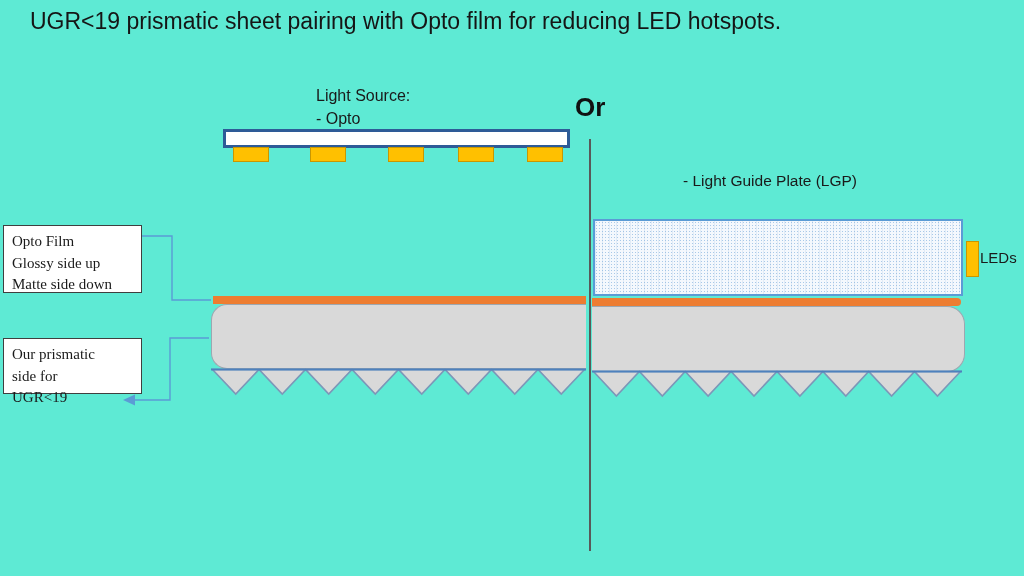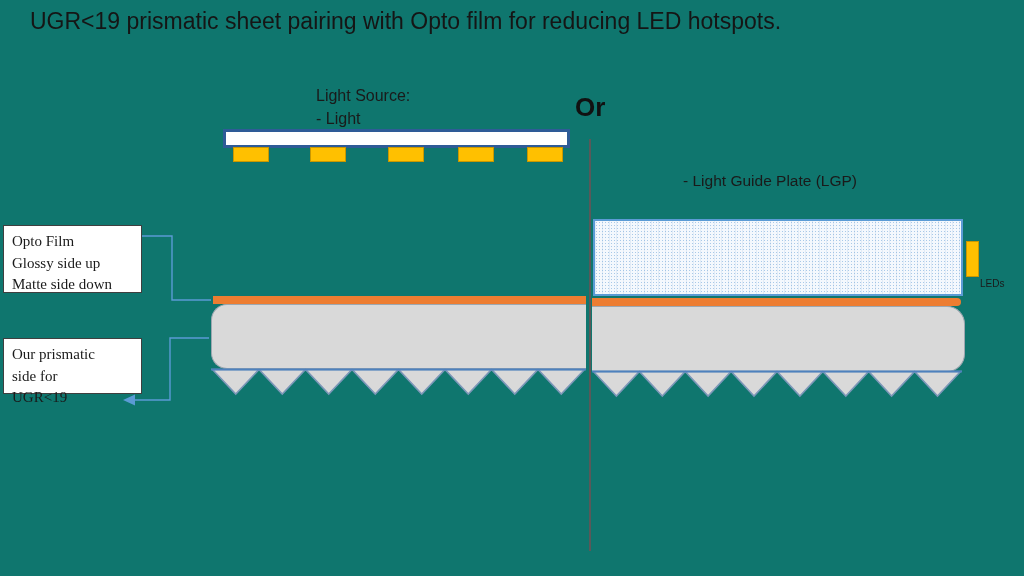--- a/index.html
+++ b/index.html
@@ -2,21 +2,21 @@
 <html><head>
 <meta charset="utf-8">
 <style>
   * { margin: 0; padding: 0; box-sizing: border-box; }
   html, body { background: #ffffff; }
   body { font-family: "Liberation Sans", sans-serif; }
   .canvas {
     position: relative;
     width: 1024px;
     height: 576px;
-    background: #0f766e;
+    background: #5eead4;
     overflow: hidden;
   }
   .title {
     position: absolute;
     left: 30px; top: 8px;
     font-size: 23px;
     font-weight: 500;
     color: #151515;
     white-space: nowrap;
   }
@@ -80,23 +80,22 @@
   .edge-led {
     position: absolute;
     left: 966px; top: 241px;
     width: 13px; height: 36px;
     background: #FFC000;
     border: 1px solid #C99700;
   }
   .edge-led-label {
     position: absolute;
     left: 980px; top: 249px;
-    font-size: 10px;
-    color: #1a1a1a;
-    margin-top: 29px;
+    font-size: 15px;
+    color: #1a1a1a;
   }
   .opto-strip {
     position: absolute;
     height: 8px;
     background: #ED7D31;
   }
   .opto-strip.left { left: 213px; top: 296px; width: 373px; }
   .opto-strip.right { left: 592px; top: 298px; width: 369px; border-radius: 0 4px 4px 0; }
   .prism-sheet {
     position: absolute;
@@ -140,21 +139,21 @@
 </style>
 </head>
 <body>
 
 <div class="canvas">
 
   <div class="title">UGR&lt;19 prismatic sheet pairing with Opto film for reducing LED hotspots.</div>
 
   <div class="ls-label-left">
     <div>Light Source:</div>
-    <div>- Light</div>
+    <div>- Opto</div>
   </div>
   <div class="led-board"></div>
   <div class="led-chip c1"></div>
   <div class="led-chip c2"></div>
   <div class="led-chip c3"></div>
   <div class="led-chip c4"></div>
   <div class="led-chip c5"></div>
 
   <div class="or-label">Or</div>
   <div class="divider"></div>

